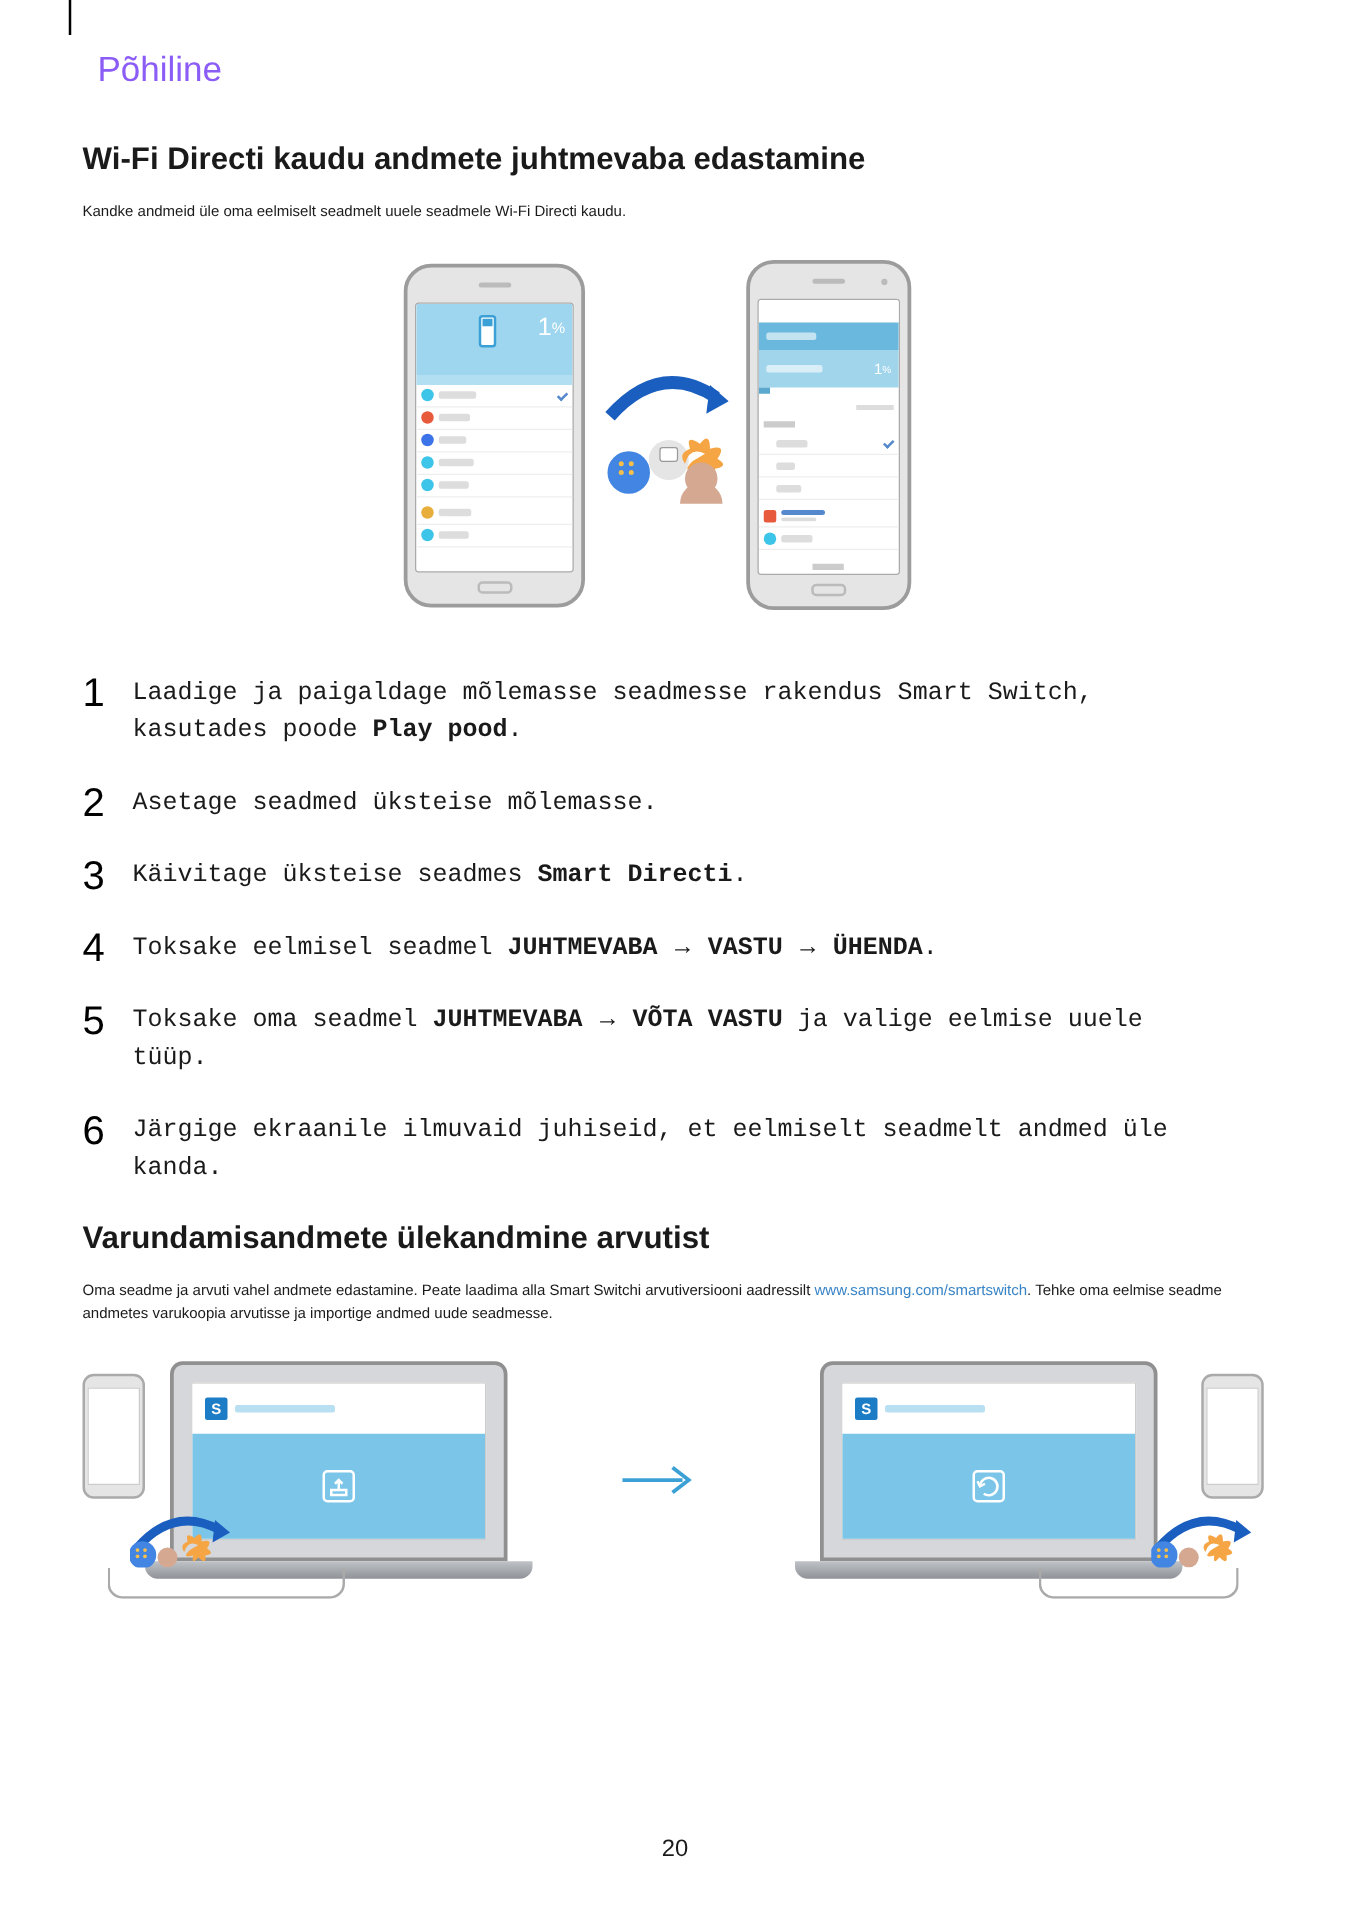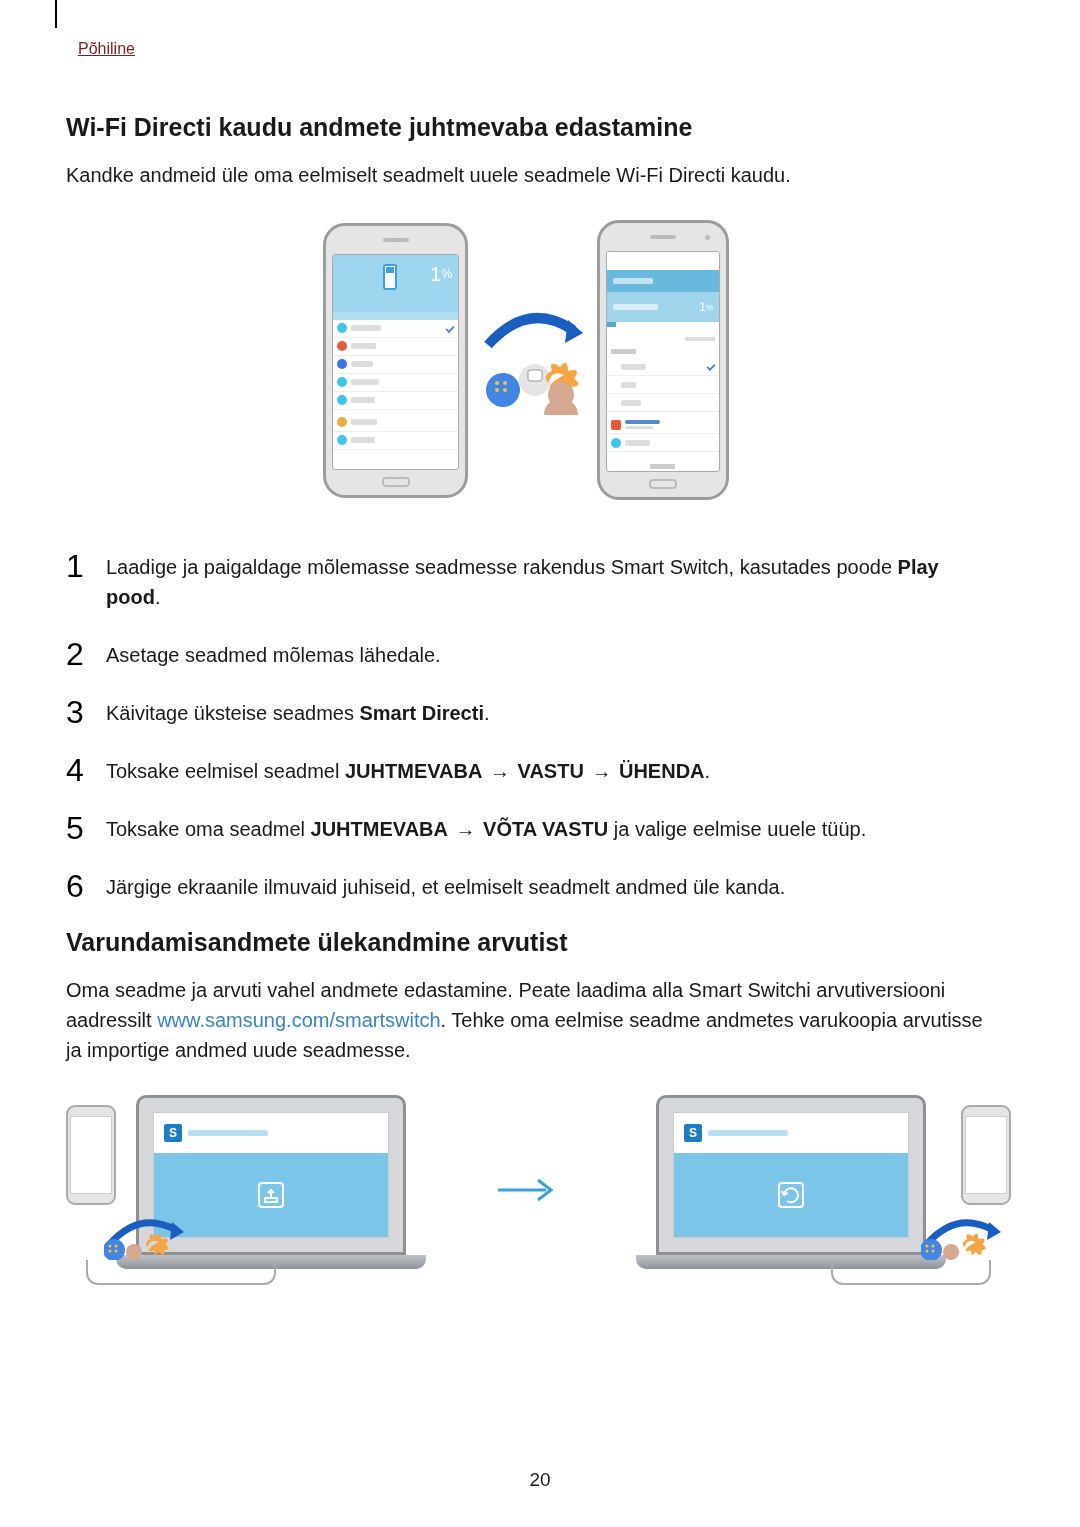--- a/index.html
+++ b/index.html
@@ -17,38 +17,37 @@
       left: 55px;
       top: 0;
       width: 2px;
       height: 28px;
       background: #000;
     }
     .breadcrumb {
       position: absolute;
       top: 40px;
       left: 78px;
-      color: #7f1d1d;
-      font-size: 16px;
-      text-decoration: underline;
+      color: #8b5cf6;
+      font-size: 28px;
     }
     .content {
       position: absolute;
       top: 113px;
       left: 66px;
       width: 920px;
     }
     .section-title {
       font-size: 25px;
       font-weight: bold;
       margin-bottom: 18px;
       color: #1a1a1a;
     }
     .intro-text {
-      font-size: 20px;
+      font-size: 12px;
       line-height: 1.5;
       color: #1a1a1a;
       margin-bottom: 30px;
     }
     .illustration-1 {
       text-align: center;
       margin-bottom: 50px;
     }
     .phone {
       display: inline-block;
@@ -91,20 +90,21 @@
       flex-shrink: 0;
       line-height: 1;
       font-weight: 300;
     }
     .step-text {
       font-size: 20px;
       line-height: 1.5;
       color: #1a1a1a;
       flex: 1;
       padding-top: 2px;
+      font-family: Liberation Mono, monospace;
     }
     .step-text .bold { font-weight: bold; }
     .arrow-inline { margin: 0 2px; }
     .link { color: #3984c6; }
     .illustration-2 {
       display: flex;
       justify-content: space-between;
       align-items: center;
       margin-top: 30px;
     }
@@ -307,21 +307,21 @@
     </div>
   </div>
 
   <div class="steps">
     <div class="step-row">
         <div class="step-num">1</div>
         <div class="step-text"><span>Laadige ja paigaldage mõlemasse seadmesse rakendus Smart Switch, kasutades poode </span><span class="bold">Play pood</span><span>.</span></div>
       </div>
     <div class="step-row">
         <div class="step-num">2</div>
-        <div class="step-text"><span>Asetage seadmed mõlemas lähedale.</span></div>
+        <div class="step-text"><span>Asetage seadmed üksteise mõlemasse.</span></div>
       </div>
     <div class="step-row">
         <div class="step-num">3</div>
         <div class="step-text"><span>Käivitage üksteise seadmes </span><span class="bold">Smart Directi</span><span>.</span></div>
       </div>
     <div class="step-row">
         <div class="step-num">4</div>
         <div class="step-text"><span>Toksake eelmisel seadmel </span><span class="bold">JUHTMEVABA</span><span class="arrow-inline"> → </span><span class="bold">VASTU</span><span class="arrow-inline"> → </span><span class="bold">ÜHENDA</span><span>.</span></div>
       </div>
     <div class="step-row">

